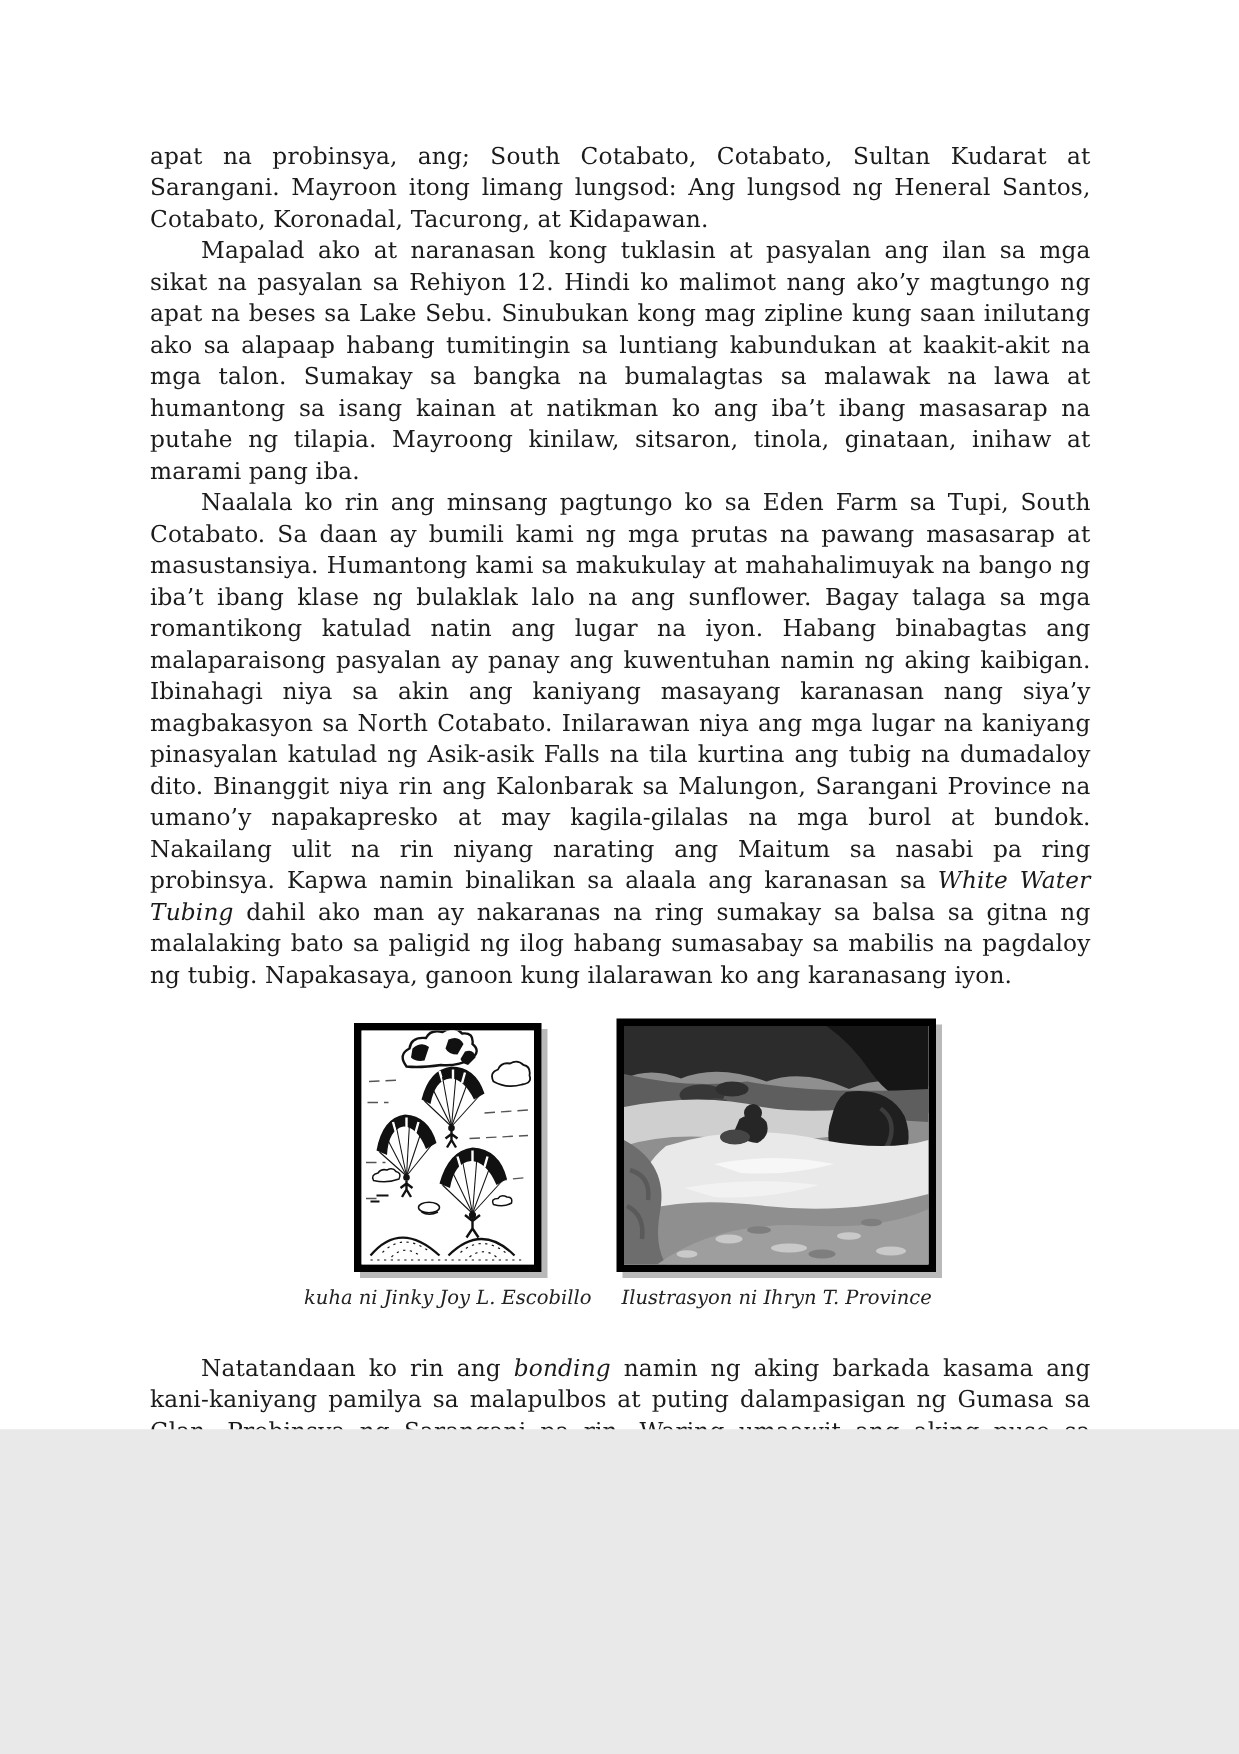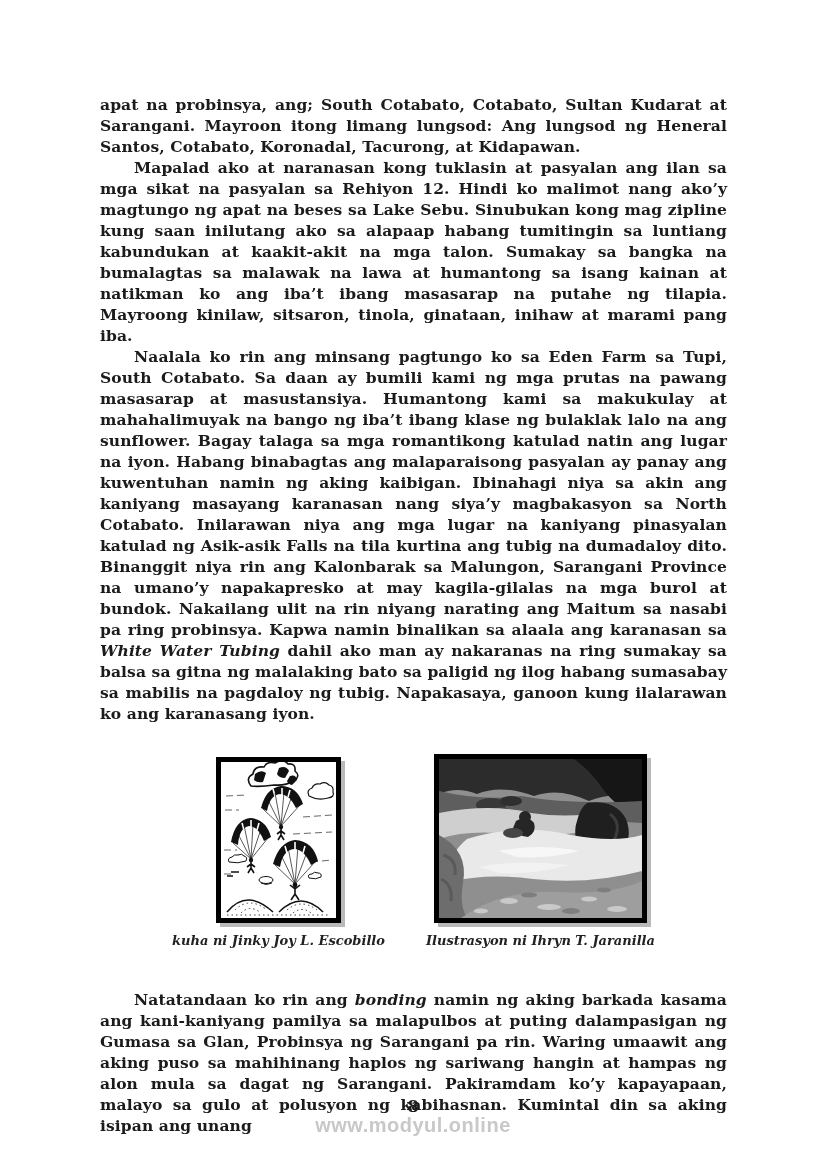--- a/index.html
+++ b/index.html
@@ -1,25 +1,24 @@
 <!DOCTYPE html>
 <html><head>
 <meta charset="utf-8">
 <style>
   html, body { margin: 0; padding: 0; background: #e9e9e9; }
   .page {
     position: relative;
     width: 826px;
-    height: 1169px;
+    height: 953px;
     margin: 0 auto;
     background: #ffffff;
     overflow: hidden;
     font-family: "DejaVu Serif", "Liberation Serif", serif;
     color: #1b1b1b;
-    font-weight: bold;
   }
   .content {
     position: absolute;
     left: 100px;
     top: 94px;
     width: 627px;
   }
   p.para {
     margin: 0;
     font-size: 15.5px;
@@ -31,21 +30,21 @@
   p.para.gap { margin-top: 34px; }
   .italic { font-style: italic; }
 
   .figures {
     margin-top: 18px;
     display: flex;
     justify-content: center;
     align-items: flex-end;
     gap: 17px;
   }
-  .fig { margin: 12px; text-align: center; }
+  .fig { margin: 0; text-align: center; }
   .frame {
     border: 5px solid #000;
     background: #fff;
     box-shadow: 4px 4px 0 #b9b9b9;
     font-size: 0;
     display: inline-block;
   }
   .caption {
     margin-top: 10px;
     font-style: italic;
@@ -217,21 +216,21 @@
               <ellipse cx="178" cy="150" rx="10" ry="3"></ellipse>
               <ellipse cx="42" cy="152" rx="7" ry="2.5"></ellipse>
             </g>
             <g fill="#7e7e7e">
               <ellipse cx="90" cy="136" rx="8" ry="2.5"></ellipse>
               <ellipse cx="132" cy="152" rx="9" ry="3"></ellipse>
               <ellipse cx="165" cy="131" rx="7" ry="2.5"></ellipse>
             </g>
           </svg>
         </div>
-        <figcaption class="caption">Ilustrasyon ni Ihryn T. Jaranilla</figcaption>
+        <figcaption class="caption">Ilustrasyon ni Ihryn T. Province</figcaption>
       </figure>
 
     </div>
 
     <div id="text-bottom" class="text-bottom">
         <p class="para indent"><span>Natatandaan ko rin ang </span><span class="italic">bonding</span><span> namin ng aking barkada kasama ang kani-kaniyang pamilya sa malapulbos at puting dalampasigan ng Gumasa sa Glan, Probinsya ng Sarangani pa rin. Waring umaawit ang aking puso sa mahihinang haplos ng sariwang hangin at hampas ng alon mula sa dagat ng Sarangani. Pakiramdam ko’y kapayapaan, malayo sa gulo at polusyon ng kabihasnan. Kumintal din sa aking isipan ang unang</span></p>
       </div>
 
   </div>
 

